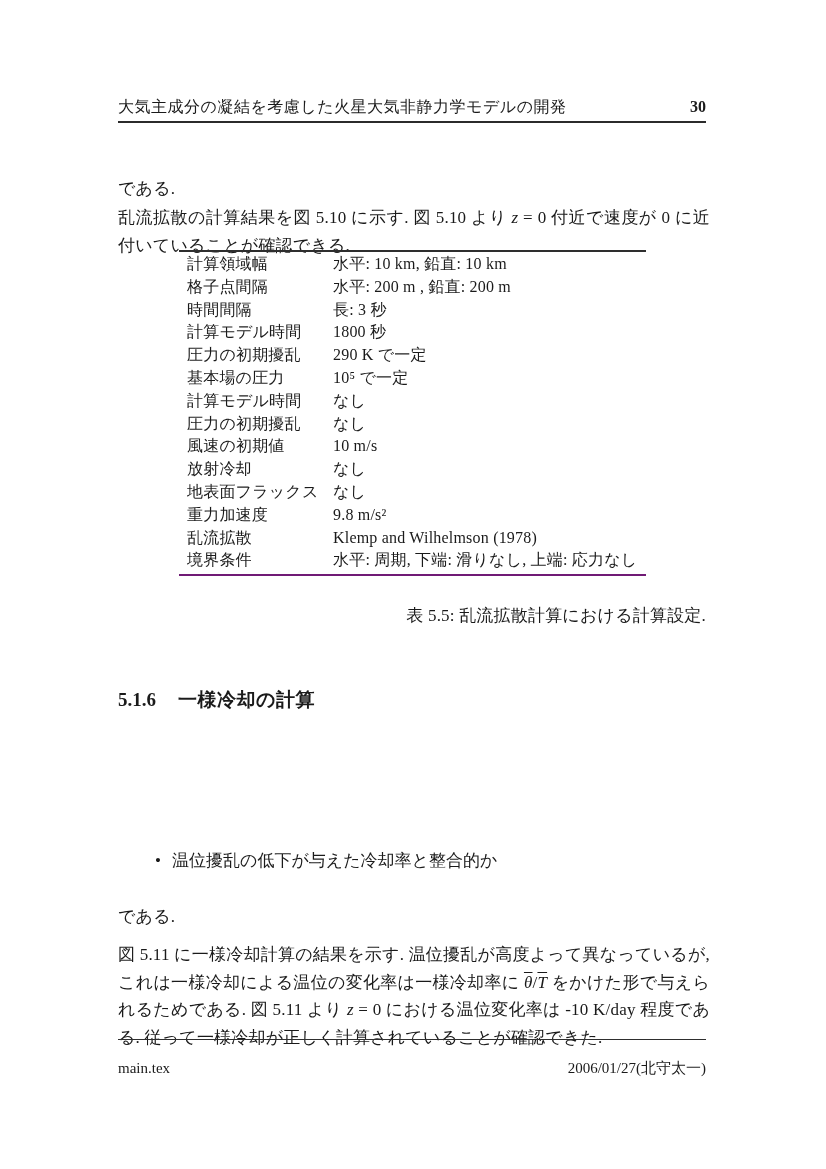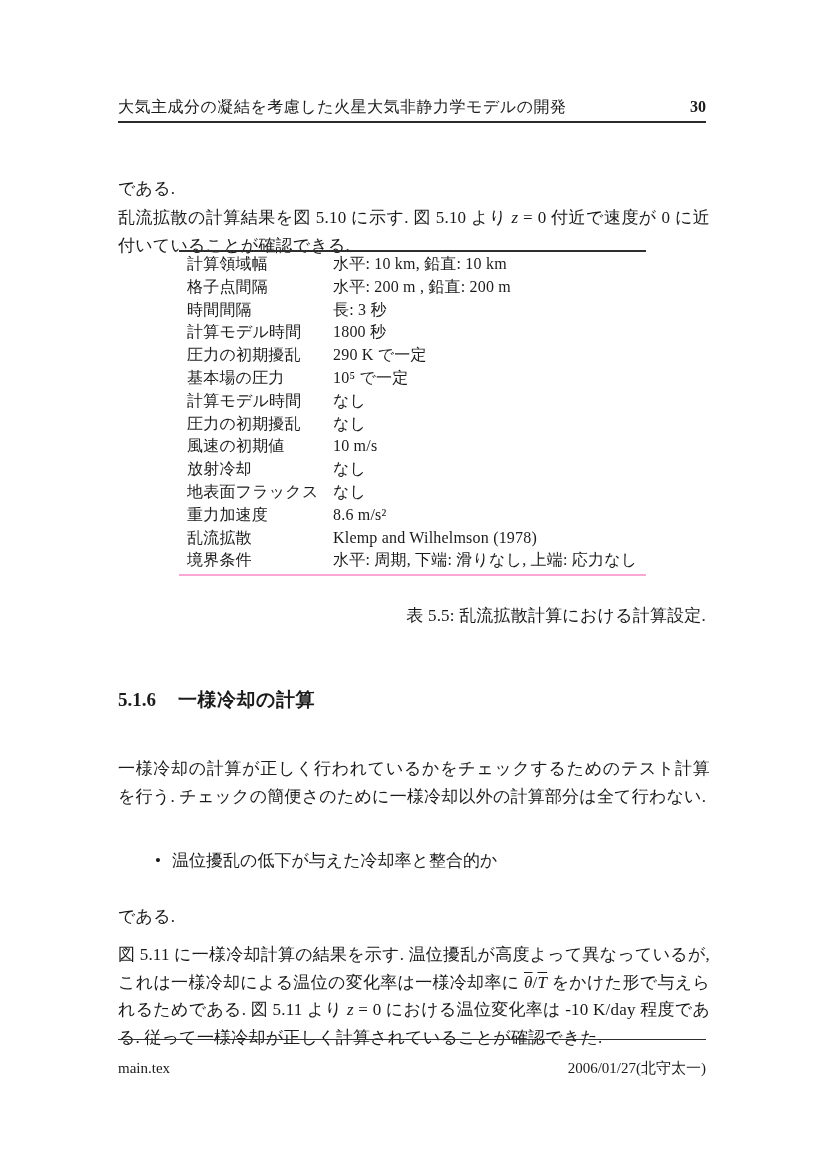--- a/index.html
+++ b/index.html
@@ -48,21 +48,21 @@
   }
   .mvar { font-style: italic; font-family: "Liberation Serif", serif; }
   .ol   { font-style: italic; text-decoration: overline; font-family: "Liberation Serif", serif; }
   
   .settings-table {
     position: absolute;
     left: 179px;
     top: 250px;
     width: 467px;
     border-top: 2px solid #2e2e2e;
-    border-bottom: 2px solid #f9a8d4;
+    border-bottom: 2px solid #701a75;
     padding: 1px 0 2px 0;
   }
   .t-row {
     display: flex;
     font-size: 16px;
     line-height: 22.8px;
     letter-spacing: 0.2px;
   }
   .t-label {
     width: 146px;
@@ -182,39 +182,38 @@
     <div class="t-row">
         <span class="t-label">放射冷却</span>
         <span class="t-value">なし</span>
       </div>
     <div class="t-row">
         <span class="t-label">地表面フラックス</span>
         <span class="t-value">なし</span>
       </div>
     <div class="t-row">
         <span class="t-label">重力加速度</span>
-        <span class="t-value">8.6 m/s²</span>
+        <span class="t-value">9.8 m/s²</span>
       </div>
     <div class="t-row">
         <span class="t-label">乱流拡散</span>
         <span class="t-value">Klemp and Wilhelmson (1978)</span>
       </div>
     <div class="t-row">
         <span class="t-label">境界条件</span>
         <span class="t-value">水平: 周期, 下端: 滑りなし, 上端: 応力なし</span>
       </div>
   </div>
 
   <div class="table-caption">表 5.5: 乱流拡散計算における計算設定.</div>
 
   <div class="section-heading">
     <span class="section-number">5.1.6</span><span class="section-title">一様冷却の計算</span>
   </div>
 
-  <p class="para" style="top:738px">一様冷却の計算が正しく行われているかをチェックするためのテスト計算を行う. チェックの簡便さのために一様冷却以外の計算部分は全て行わない.</p>
 
 
   <div class="bullet-line">
     <span class="bullet-icon">•</span><span>温位擾乱の低下が与えた冷却率と整合的か</span>
   </div>
 
   <p class="para" style="top:886px">である.</p>
 
   <p class="para" style="top:924px"><span>図 5.11 に一様冷却計算の結果を示す. 温位擾乱が高度よって異なっているが, これは一様冷却による温位の変化率は一様冷却率に </span><span class="ol">θ</span><span>/</span><span class="ol">T</span><span> をかけた形で与えられるためである. 図 5.11 より </span><span class="mvar">z</span><span> = 0 における温位変化率は -10 K/day 程度である. 従って一様冷却が正しく計算されていることが確認できた.</span></p>
 

